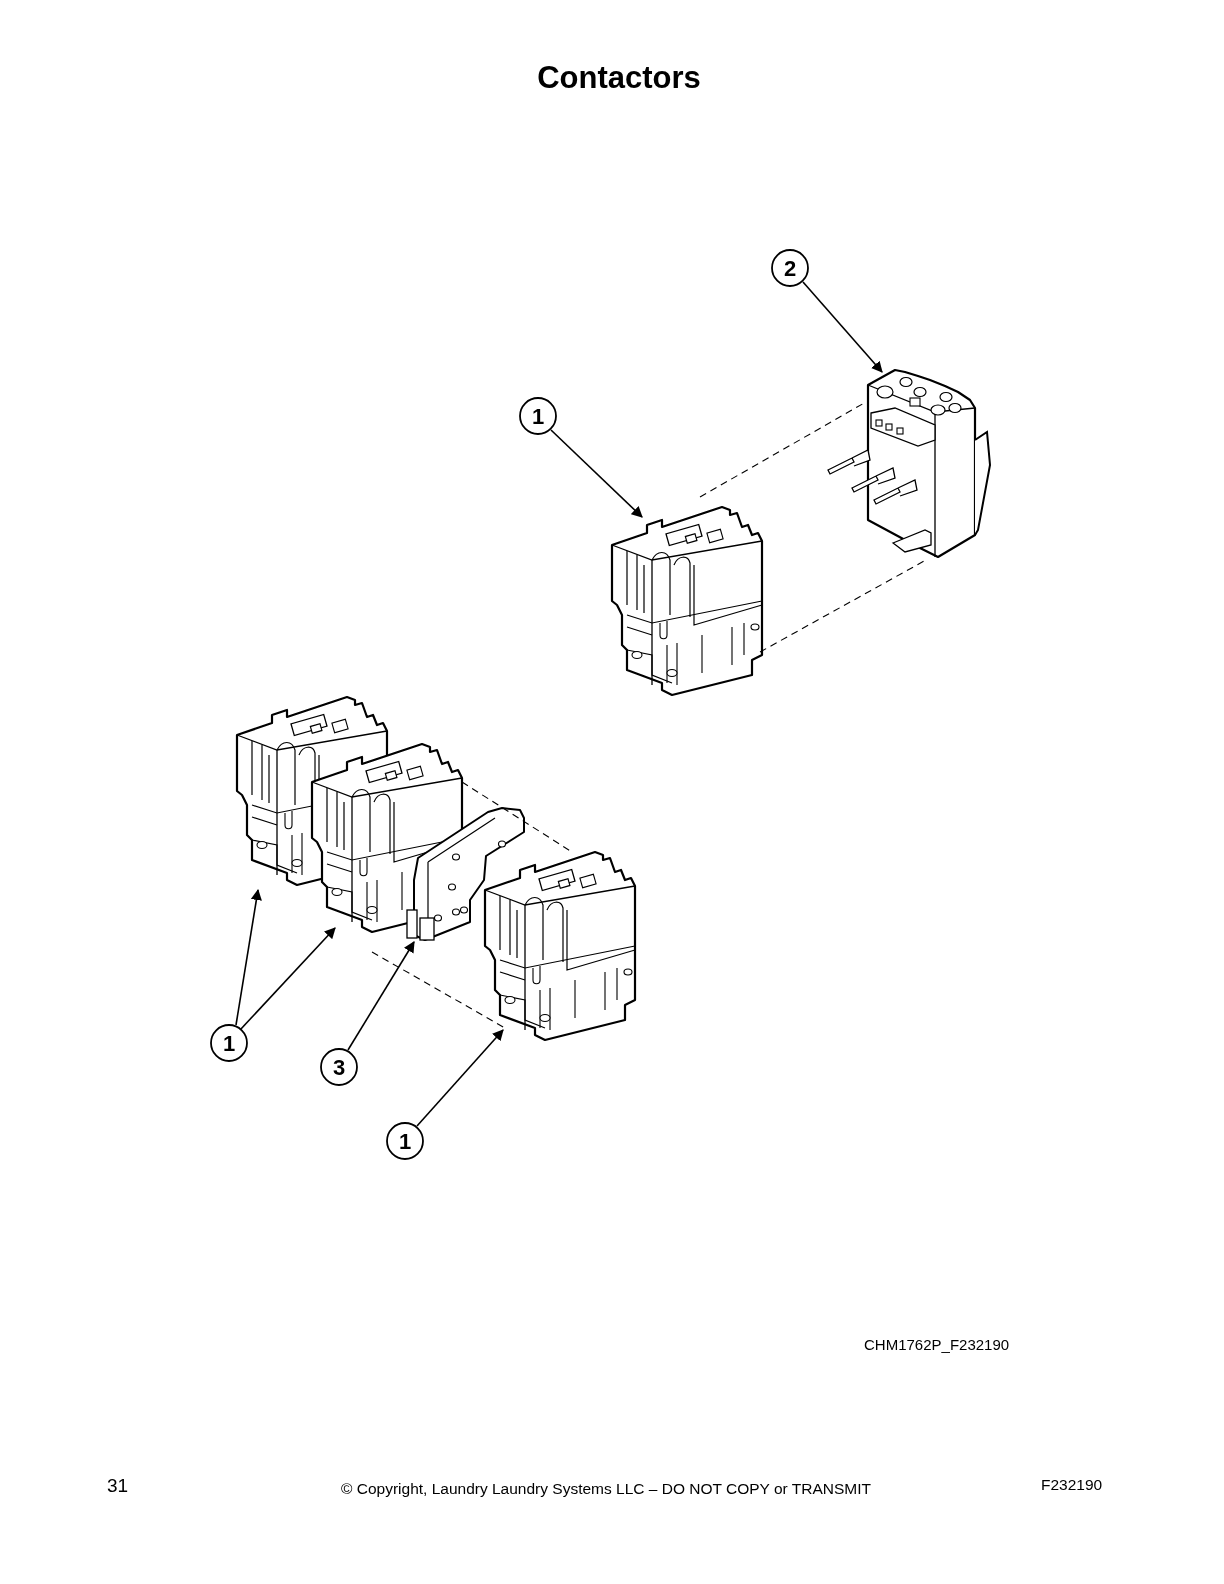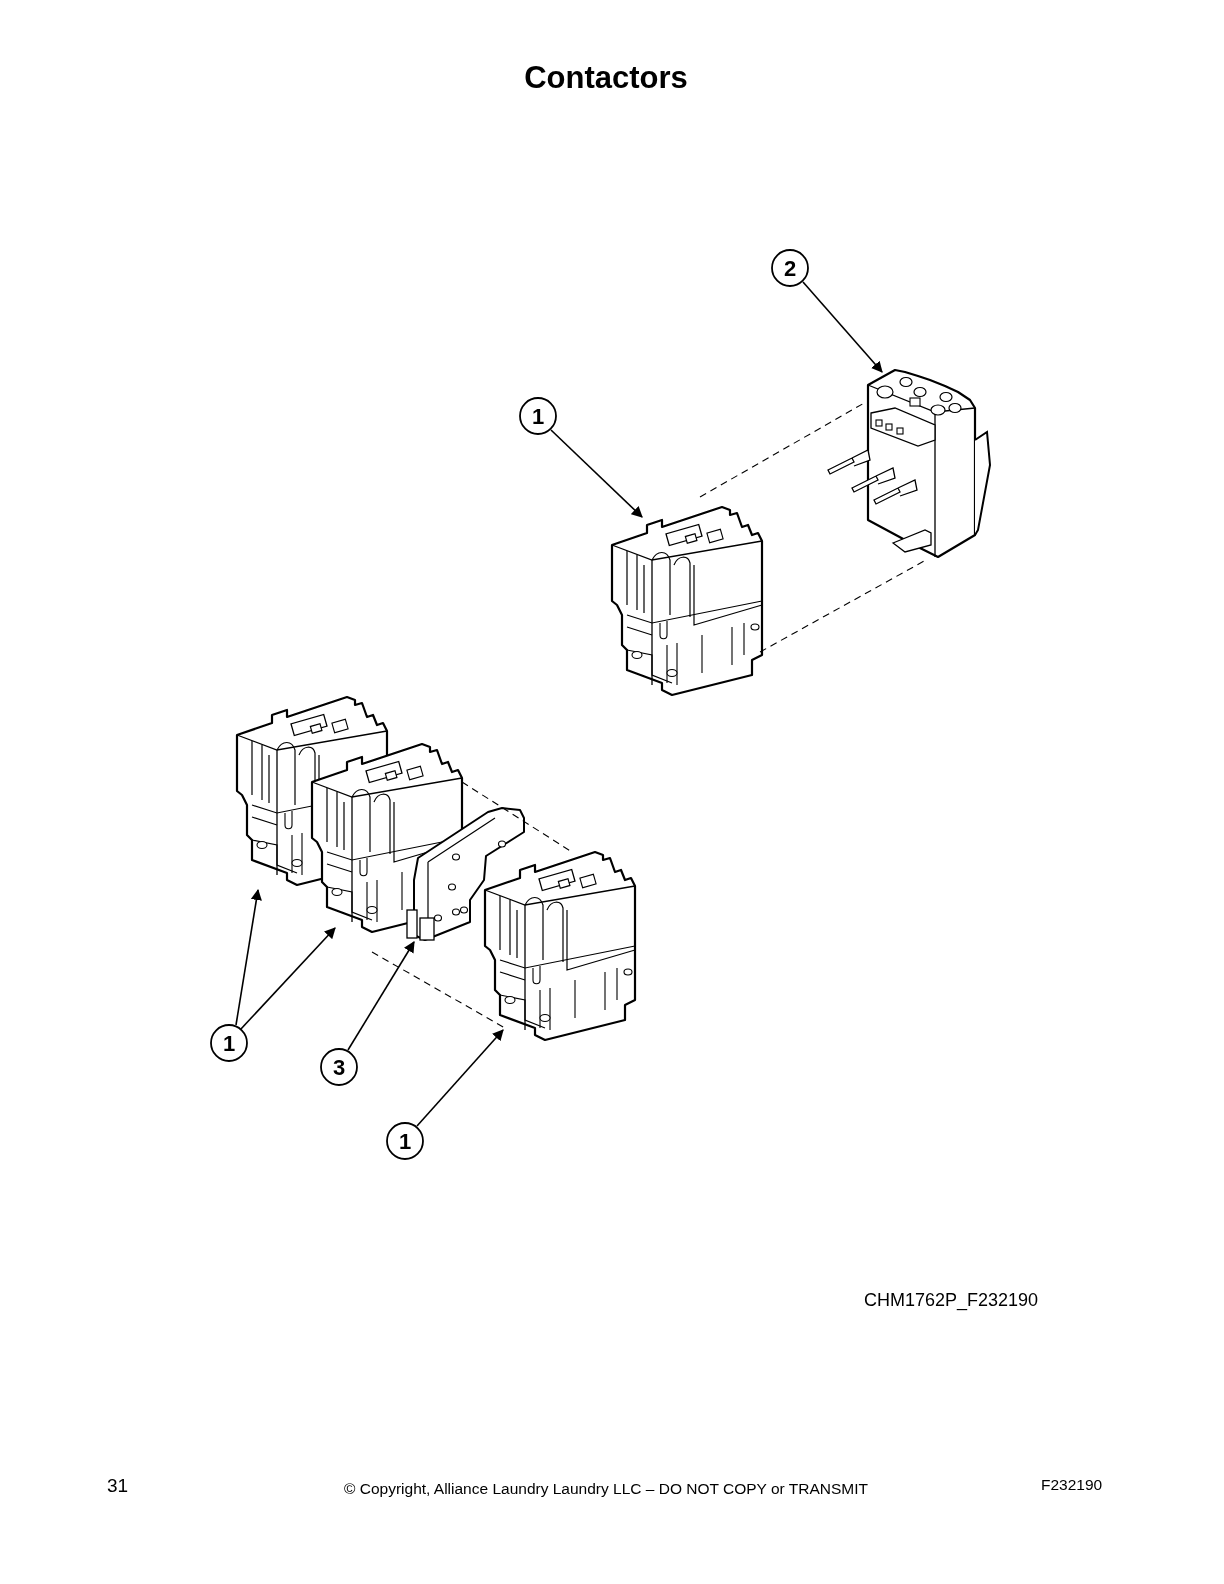--- a/index.html
+++ b/index.html
@@ -1,20 +1,20 @@
 <!DOCTYPE html>
 <html><head>
 <meta charset="utf-8">
 <style>
   html, body { margin: 0; padding: 0; background: #ffffff; }
   body { width: 1224px; height: 1584px; position: relative; overflow: hidden;
          font-family: "Liberation Sans", sans-serif; color: #000; }
   .title { position: absolute; left: 0; width: 1212px; top: 60px; text-align: center;
-           font-weight: bold; font-size: 31px; }
-  .fig-id { position: absolute; left: 864px; top: 1290px; font-size: 18px; }
+           font-weight: bold; font-size: 31px; padding-left: 13px; }
+  .fig-id { position: absolute; left: 864px; top: 1336px; font-size: 15px; }
   .footer-page { position: absolute; left: 107px; top: 1475px; font-size: 19px; }
   .footer-copy { position: absolute; left: 0; width: 1212px; top: 1480px; text-align: center; font-size: 15.5px; }
   .footer-fig { position: absolute; left: 1041px; top: 1476px; font-size: 15.5px; }
   svg.art { position: absolute; left: 0; top: 0; }
   .callout-text { font-family: "Liberation Sans", sans-serif; font-weight: bold; font-size: 22px; }
 </style>
 </head>
 <body>
 
 <div class="title">Contactors</div>
@@ -125,14 +125,14 @@
   </g>
   <g>
     <circle cx="405" cy="1141" r="18" fill="#fff" stroke="#000" stroke-width="1.8"></circle>
     <text class="callout-text" x="405" y="1149" text-anchor="middle">1</text>
   </g>
 </svg>
 
 <div class="fig-id">CHM1762P_F232190</div>
 
 <div class="footer-page">31</div>
-<div class="footer-copy">© Copyright, Alliance Laundry Laundry LLC – DO NOT COPY or TRANSMIT</div>
+<div class="footer-copy">© Copyright, Laundry Laundry Systems LLC – DO NOT COPY or TRANSMIT</div>
 <div class="footer-fig">F232190</div>
 
 </body></html>

